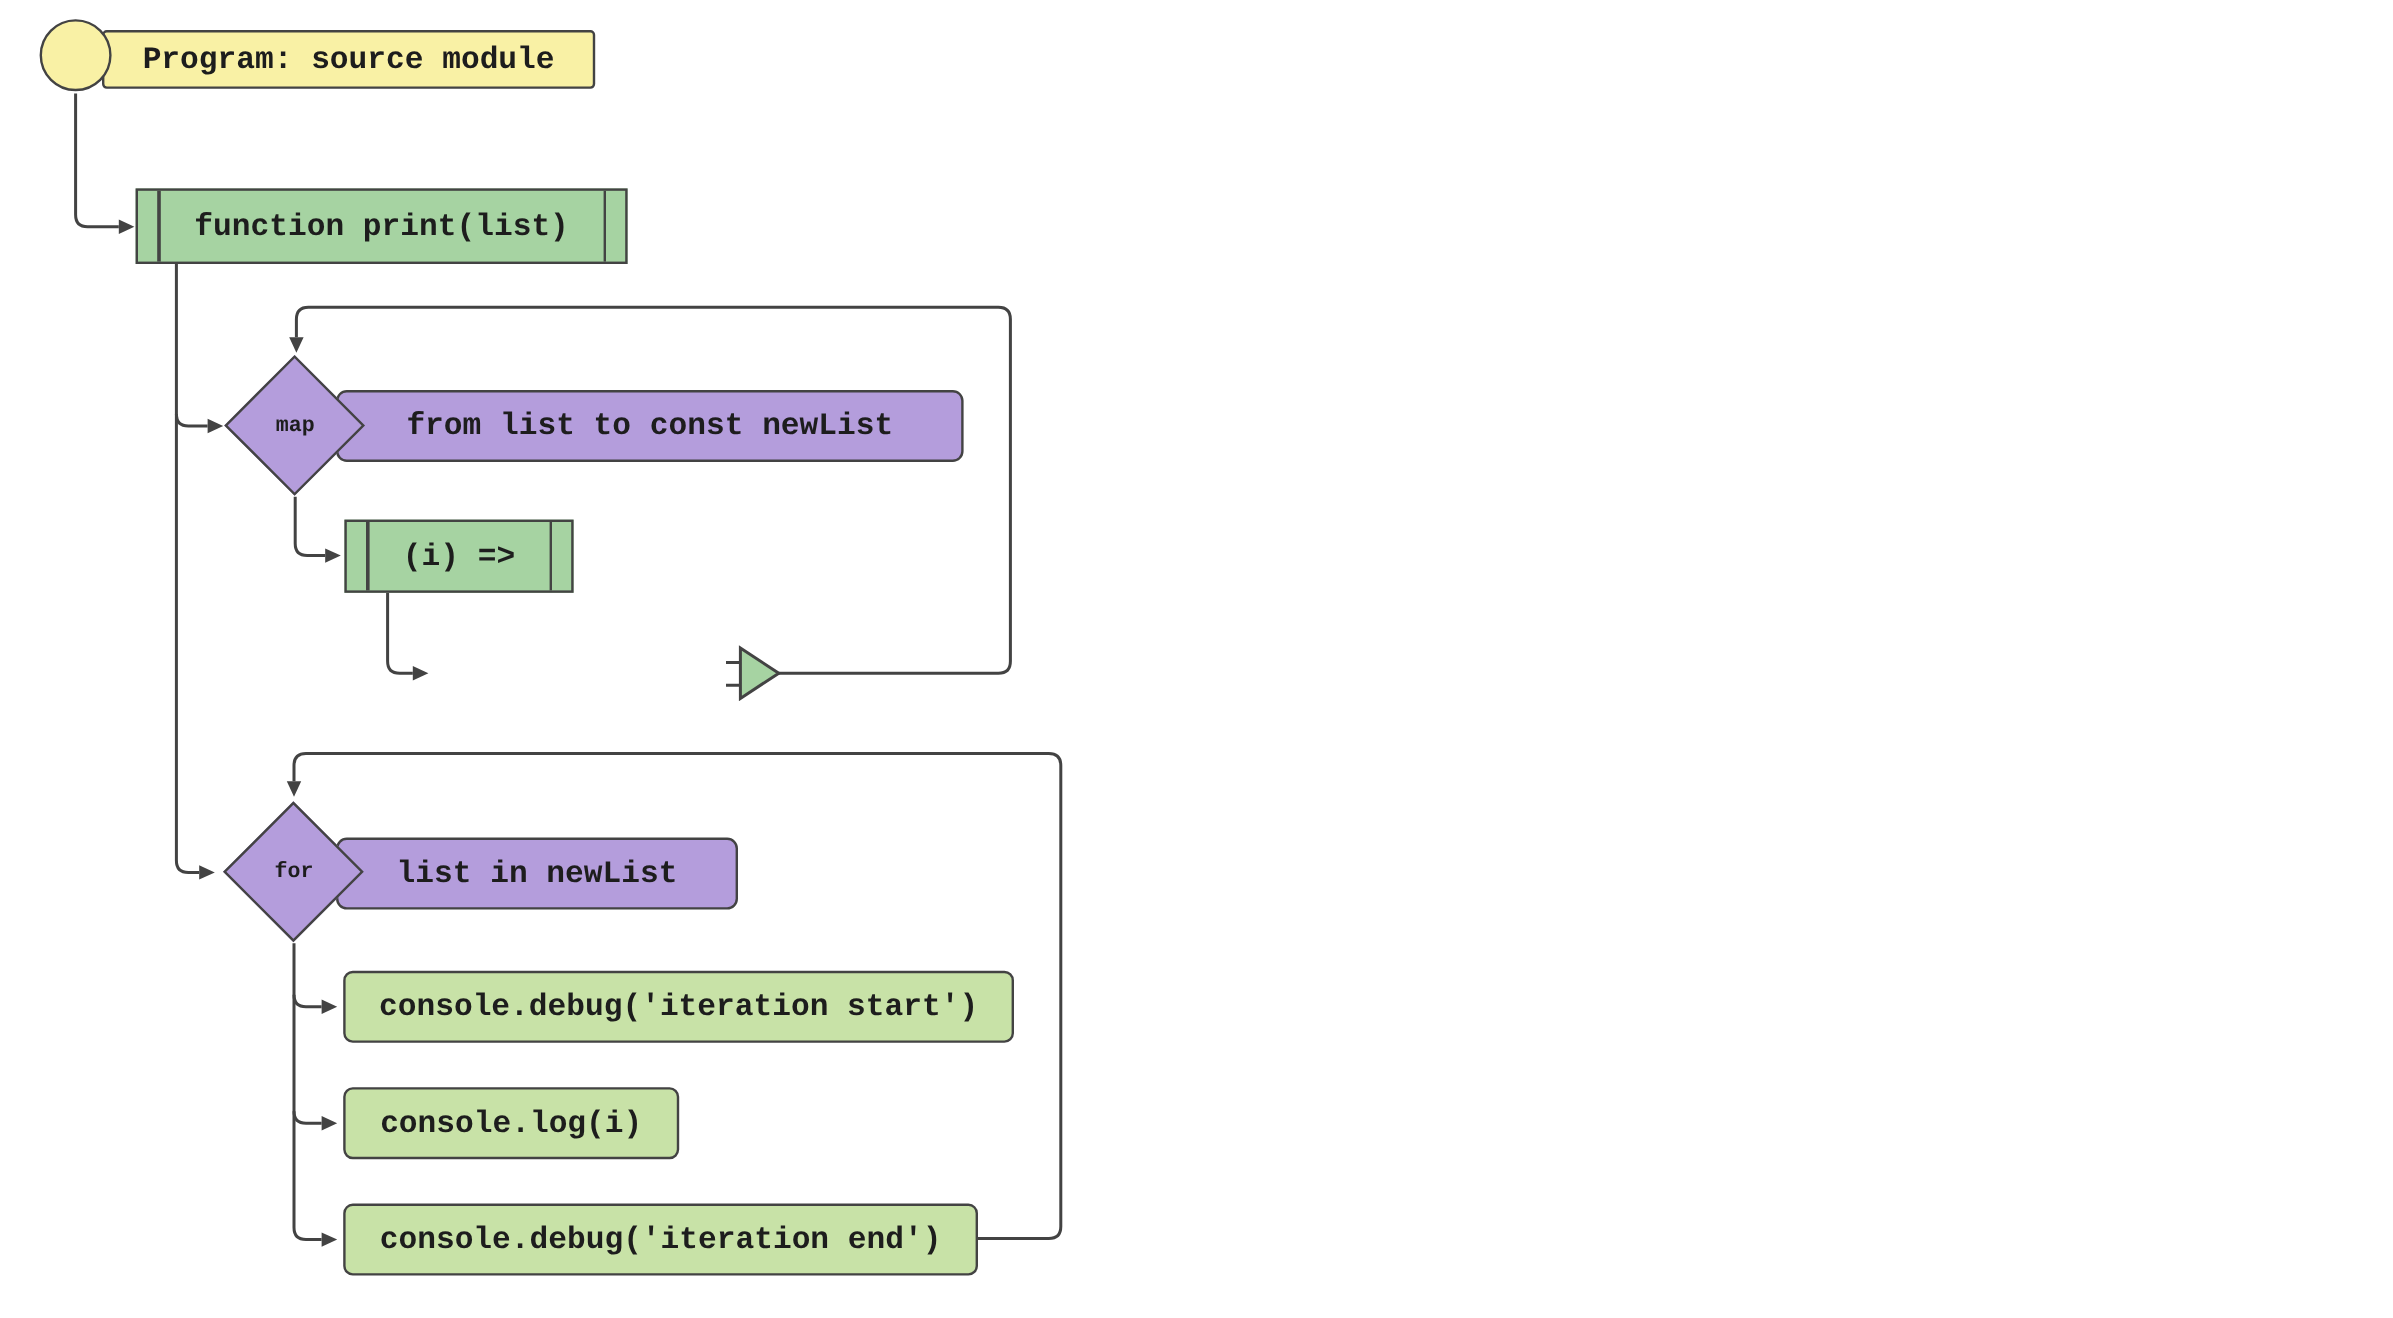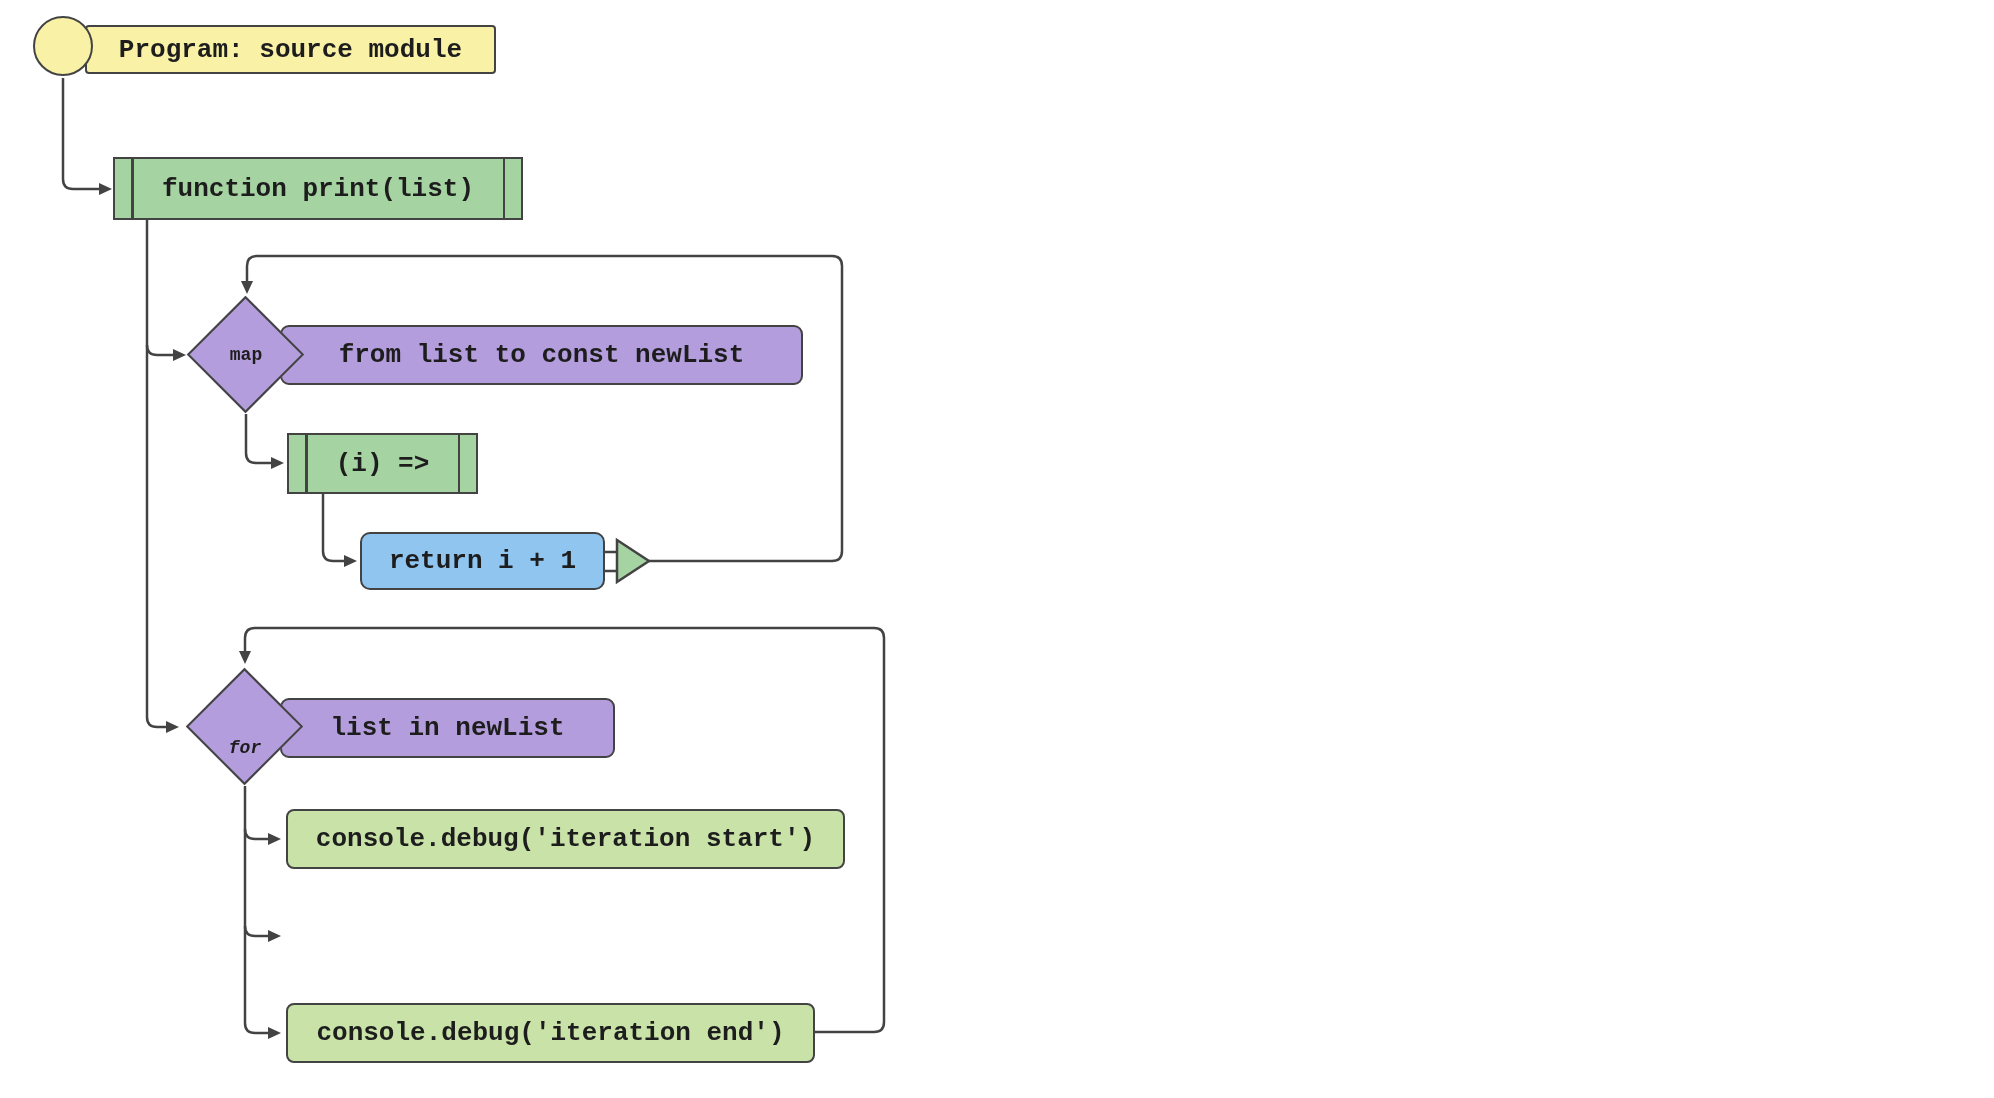--- a/index.html
+++ b/index.html
@@ -152,32 +152,32 @@
   <div class="node subroutine" style="left:113px; top:157px; width:410px; height:63px;">
     <span>function print(list)</span>
   </div>
   <div class="diamond" style="left:204px; top:313px;"></div>
   <div class="diamond-label" style="left:204px; top:341px;">map</div>
 
   <div class="node subroutine" style="left:287px; top:433px; width:191px; height:61px;">
     <span>(i) =&gt;</span>
   </div>
 
-  <div class="node blue-box" style="left:360px; top:532px; width:245px; height:58px;">
-    <span>return i + 1</span>
-  </div>
 
   <div class="node purple-box" style="left:280px; top:698px; width:335px; height:60px;">
     <span>list in newList</span>
   </div>
   <div class="diamond" style="left:203px; top:685px;"></div>
-  <div class="diamond-label" style="left:203px; top:734px;font-style:italic;">for</div>
+  <div class="diamond-label" style="left:203px; top:713px;">for</div>
 
   <div class="node stmt-box" style="left:286px; top:809px; width:559px; height:60px;">
     <span>console.debug('iteration start')</span>
   </div>
 
+  <div class="node stmt-box" style="left:286px; top:906px; width:280px; height:60px;">
+    <span>console.log(i)</span>
+  </div>
 
   <div class="node stmt-box" style="left:286px; top:1003px; width:529px; height:60px;">
     <span>console.debug('iteration end')</span>
   </div>
 
 </div>
 
 </body></html>

